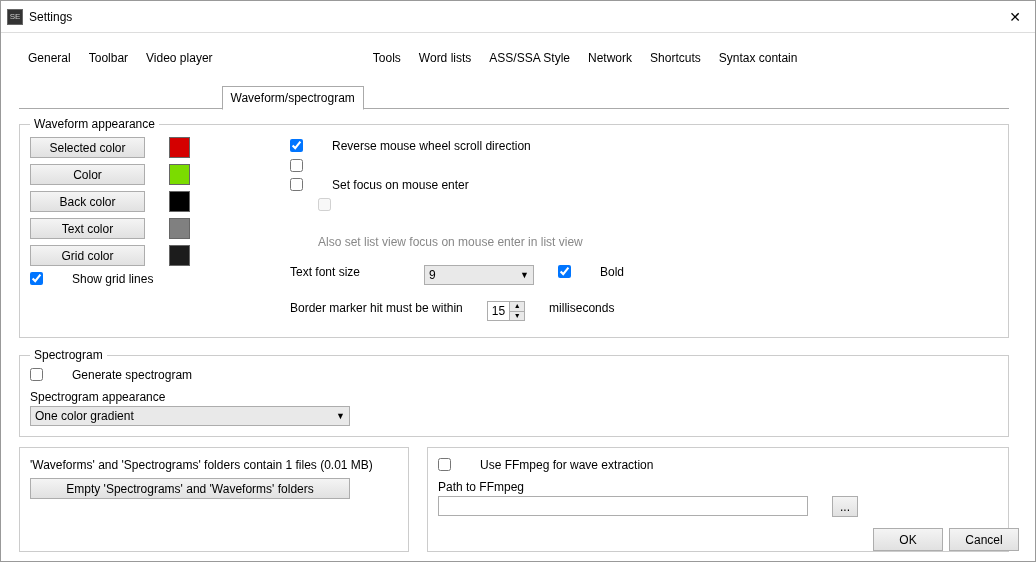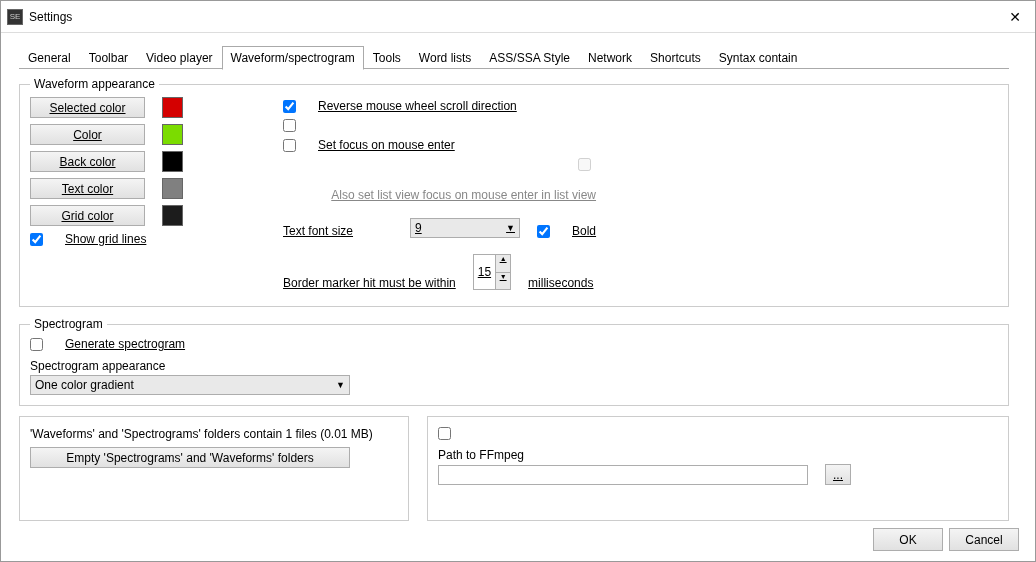--- a/index.html
+++ b/index.html
@@ -4,33 +4,33 @@
 <style>
 * { box-sizing: border-box; font-family: "Segoe UI", Tahoma, sans-serif; font-size: 12px; }
 body { margin: 0; background: #fff; color: #000; }
 .window { width: 1036px; height: 562px; border: 1px solid #999; position: relative; background: #fff; }
 .titlebar { height: 32px; display: flex; align-items: center; border-bottom: 1px solid #ddd; }
 .titlebar .icon { width: 16px; height: 16px; margin: 0 6px; background:#333; border:1px solid #666; font-size:8px; color:#ccc; display:flex; align-items:center; justify-content:center; line-height:1;}
 .titlebar .title { flex: 1; }
 .titlebar .close { width: 40px; text-align: center; font-size: 14px; cursor: pointer; }
 .tabs { display: flex; padding: 12px 18px 0 18px; position:relative; }
 .tabs .tab { padding: 4px 8px; cursor: pointer; border:1px solid transparent; border-bottom:none; position:relative; top:1px; }
-.tabs .tab.active { border-color:#aaa; background:#fff; border-bottom:1px solid #fff; }
+.tabs .tab.active { border-color:#aaa; background:#fff; border-bottom:1px solid #fff;margin-top:40px; }
 .tabstrip-line { border-bottom:1px solid #aaa; margin-top:-1px; }
 .content { padding: 0 26px 10px 18px; }
 fieldset { border:1px solid #ccc; margin: 0 0 10px 0; padding: 6px 10px 10px 10px; }
 fieldset legend { padding: 0 4px; }
 .btn { background: linear-gradient(#f4f4f4,#e1e1e1); border:1px solid #adadad; height:21px; cursor:pointer; }
 .btn.wide { width:115px; }
 .swatch { width:21px; height:21px; border:1px solid #666; display:inline-block; }
-.row { display:flex; align-items:flex-end; gap:17px; margin-bottom:6px;text-decoration:underline; }
+.row { display:flex; align-items:flex-start; gap:24px; margin-bottom:6px; }
 input[type=checkbox]{ width:13px; height:13px; margin:0 5px 0 0;}
 .select { height:20px; border:1px solid #adadad; background:#e9e9e9; display:flex; align-items:center; padding:0 4px; justify-content:space-between; cursor:pointer;}
 .select .arrow{ font-size:9px;}
-.spinbox { display:inline-flex; border:1px solid #adadad; height:36px; align-items:stretch;}
+.spinbox { display:inline-flex; border:1px solid #adadad; height:20px; align-items:stretch;}
 .spinbox span{ padding:0 4px; display:flex; align-items:center;}
 .spinbox .spin { width:15px; display:flex; flex-direction:column; border-left:1px solid #adadad;}
 .spinbox .spin div{ flex:1; font-size:7px; text-align:center; line-height:8px; background:#e9e9e9; cursor:pointer;}
 .spinbox .spin div:first-child{border-bottom:1px solid #adadad;}
 .footer-btns { position:absolute; bottom:10px; right:16px; display:flex; gap:6px;}
 .footer-btns .btn{ width:70px; height:23px;}
 .textfield{ border:1px solid #adadad; height:20px; padding:0 3px;}
 .disabled-text{ color:#888; }
 .twocol { display:flex; gap:18px; }
 .boxframe{ border:1px solid #ccc; padding:10px; min-height:105px; flex:1;}
@@ -154,20 +154,21 @@
     </fieldset>
 
     <div class="twocol">
       <div class="boxframe" style="flex:0 0 390px;">
         <div>'Waveforms' and 'Spectrograms' folders contain 1 files (0.01 MB)</div>
         <button class="btn" style="width:320px; margin-top:6px;">Empty 'Spectrograms' and 'Waveforms' folders</button>
       </div>
       <div class="boxframe">
         <label class="row">
           <input type="checkbox" style="">
+          <span>Use FFmpeg for wave extraction</span>
         </label>
         <div style="margin-top:8px;">
           <div>Path to FFmpeg</div>
           <div class="row" style="margin-top:2px;">
             <input class="textfield" style="width: 370px;" value="">
             <button class="btn browse-btn">...</button>
           </div>
         </div>
       </div>
     </div>

